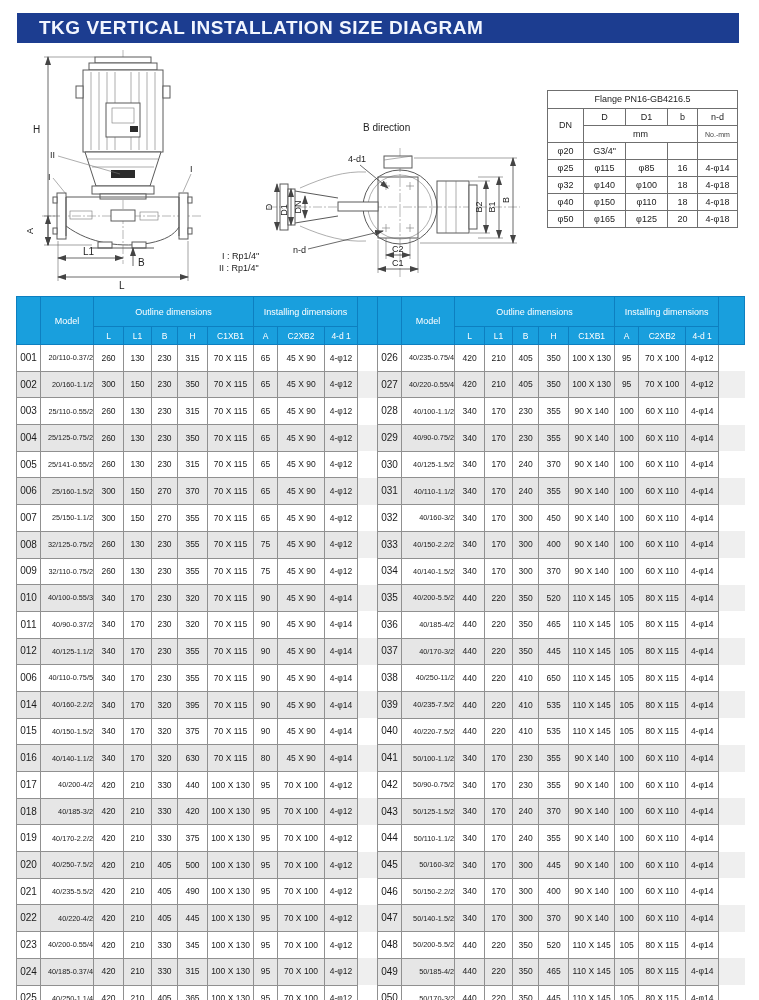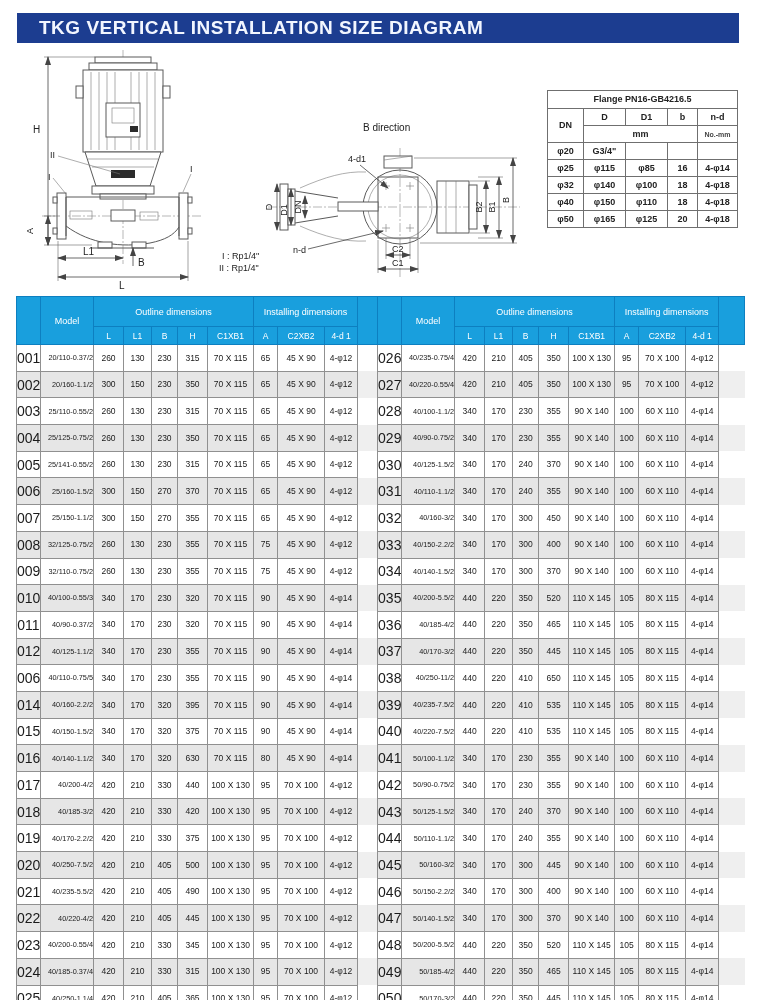--- a/index.html
+++ b/index.html
@@ -17,37 +17,37 @@
   .thin{fill:none;stroke:#777;stroke-width:.6;}
   .cl{stroke:#888;stroke-width:.6;stroke-dasharray:9 2 2 2;fill:none;}
   .dim{stroke:#444;stroke-width:.8;fill:none;}
   .ext{stroke:#666;stroke-width:.6;fill:none;}
   .lbl{font-size:9px;fill:#222;}
   .lbl10{font-size:10px;fill:#222;}
   .dark{fill:#2b2b2b;stroke:none;}
 
   
   .flange{position:absolute;left:547px;top:90px;width:190px;border-collapse:collapse;table-layout:fixed;}
-  .flange th,.flange td{border:1px solid #6f6f6f;font-size:9px;font-weight:bold;color:#222;
+  .flange th,.flange td{border:1px solid #6f6f6f;font-size:9px;font-weight:normal;color:#222;
     text-align:center;padding:0;height:16px;line-height:1;overflow:hidden;white-space:nowrap;}
   .flange .ttl{height:17px;}
   .flange .small{font-size:7px;color:#444;}
 
   
   .sizes{position:absolute;left:16px;top:296px;width:729px;border-collapse:collapse;table-layout:fixed;}
   .sizes th{background:#199fdd;color:#fff;border:1px solid #0d7fc0;font-weight:normal;
     font-size:8.5px;padding:0;overflow:hidden;white-space:nowrap;}
   .sizes thead tr:first-child th{height:29px;font-size:9px;}
   .sizes thead tr:last-child th{height:17px;}
   .sizes td{border:1px solid #909090;font-size:8.5px;color:#1a1a1a;text-align:center;
     padding:0;height:25.7px;line-height:1;overflow:hidden;white-space:nowrap;}
   .sizes tr.even td{background:#e6e6e6;}
   .sizes tr.odd td{background:#fff;}
   .sizes td.model{font-size:7.3px;text-align:right;}
-  .sizes td.num{font-size:14px;}
+  .sizes td.num{font-size:10px;}
   .sizes td.spacer{border-top:none;border-bottom:none;}
   .sizes tr.even td.spacer{background:#efefef;}
   .sizes td.tail{border:none;border-left:1px solid #909090;}
   .sizes tr.even td.tail{background:#efefef;}
 </style>
 </head>
 <body>
 
 <div class="banner">TKG VERTICAL INSTALLATION SIZE DIAGRAM</div>
 

